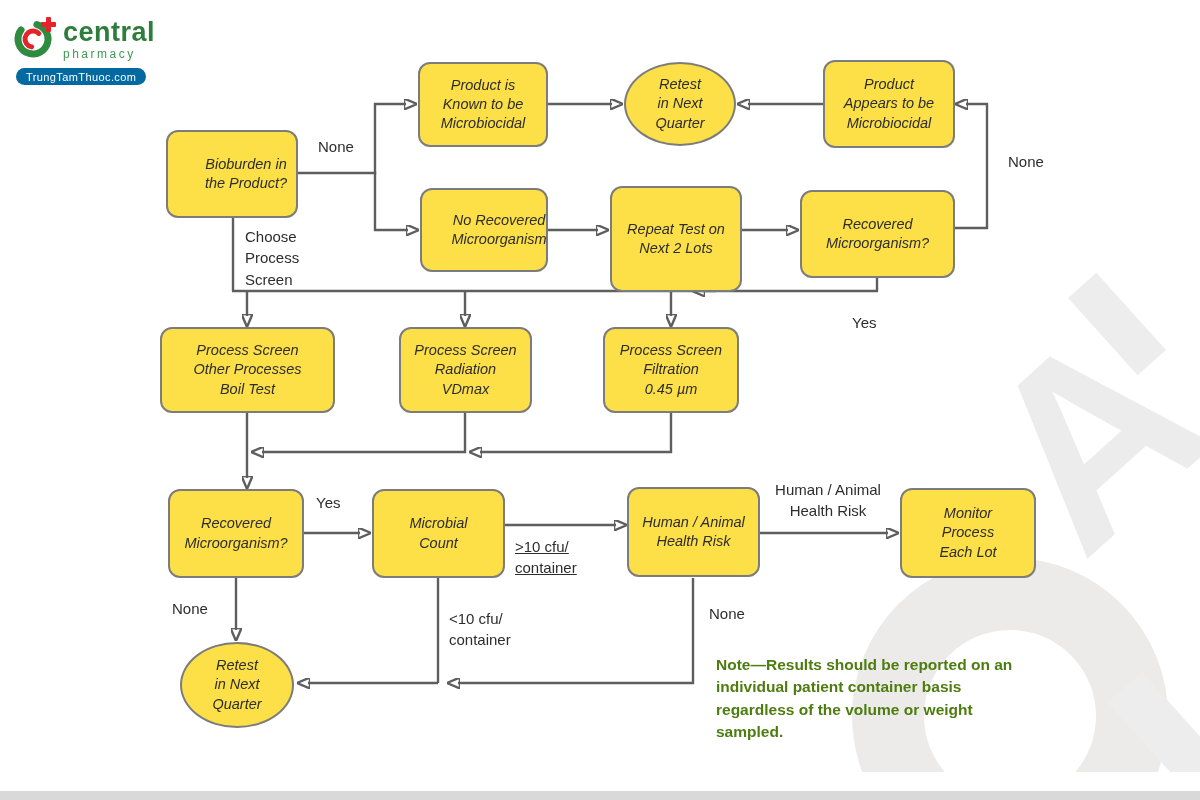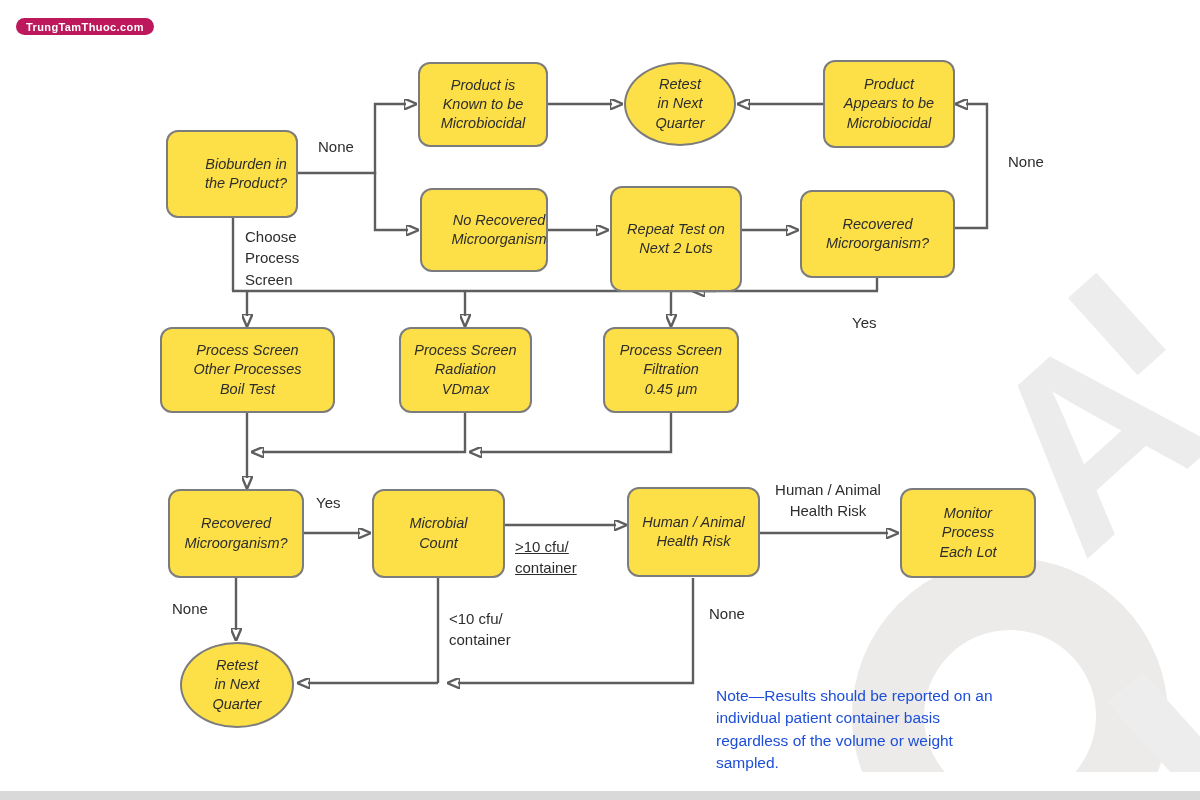--- a/index.html
+++ b/index.html
@@ -24,30 +24,30 @@
   .node{position:absolute;box-sizing:border-box;background:#fde047;border:2px solid #7c7c7c;
         border-radius:12px;display:flex;align-items:center;justify-content:center;
         text-align:center;font-size:14.5px;line-height:1.32;white-space:pre-line;z-index:2;font-style:italic;}
   .node.ellipse{border-radius:50%;}
 
   
   .edge-label{position:absolute;font-size:15px;line-height:1.42;white-space:pre-line;z-index:2;}
   .edge-label.center{text-align:center;}
 
   
-  .note{position:absolute;left:716px;top:685px;width:345px;font-size:15.5px;font-weight:normal;
-        line-height:1.44;color:#1d4ed8;white-space:pre-line;z-index:2;}
+  .note{position:absolute;left:716px;top:654px;width:345px;font-size:15.5px;font-weight:bold;
+        line-height:1.44;color:#4d7c0f;white-space:pre-line;z-index:2;}
 
   
   .logo{position:absolute;left:12px;top:14px;z-index:3;}
   .logo-row{display:flex;align-items:center;gap:5px;}
   .logo-brand{font-size:27px;font-weight:bold;color:#2e7d3c;letter-spacing:0.5px;line-height:1;}
   .logo-tagline{font-size:12px;color:#3f9a52;letter-spacing:2.5px;margin-top:2px;line-height:1;}
-  .logo-pill{margin-top:4px;margin-left:4px;display:inline-block;background:#be185d;color:#fff;
-             font-size:11px;font-weight:bold;padding:2.5px 10px;border-radius:10px;letter-spacing:0.4px;}
+  .logo-pill{margin-top:4px;margin-left:4px;display:inline-block;background:#0369a1;color:#fff;
+             font-size:11px;font-weight:normal;padding:2.5px 10px;border-radius:10px;letter-spacing:0.4px;}
 
   
   .bottom-strip{position:absolute;left:0;right:0;bottom:0;height:9px;background:#d9d9d9;z-index:3;}
 </style>
 </head>
 <body>
 
 <div class="screen">
 
   <div class="watermark">
@@ -145,18 +145,32 @@
       <div class="edge-label" style="left: 172px; top: 598px;">None</div>
       <div class="edge-label" style="left: 709px; top: 603px;">None</div>
     </div>
 
   <div class="note">Note—Results should be reported on an
 individual patient container basis
 regardless of the volume or weight
 sampled.</div>
 
   <div class="logo">
+    <div class="logo-row">
+      <span>
+        <svg width="46" height="46" viewBox="0 0 46 46">
+          <circle cx="21" cy="25" r="15" fill="none" stroke="#2e8b3f" stroke-width="7" stroke-dasharray="76 19" stroke-linecap="round" transform="rotate(-75 21 25)"></circle>
+          <circle cx="21" cy="25" r="8" fill="none" stroke="#e5232b" stroke-width="5" stroke-dasharray="30 21" stroke-linecap="round" transform="rotate(100 21 25)"></circle>
+          <rect x="34" y="3" width="5" height="15" rx="1" fill="#e5232b"></rect>
+          <rect x="29" y="8" width="15" height="5" rx="1" fill="#e5232b"></rect>
+        </svg>
+      </span>
+      <span class="logo-names">
+        <div class="logo-brand">central</div>
+        <div class="logo-tagline">pharmacy</div>
+      </span>
+    </div>
     <div class="logo-pill">TrungTamThuoc.com</div>
   </div>
 
   <div class="bottom-strip"></div>
 
 </div>
 
 </body></html>

